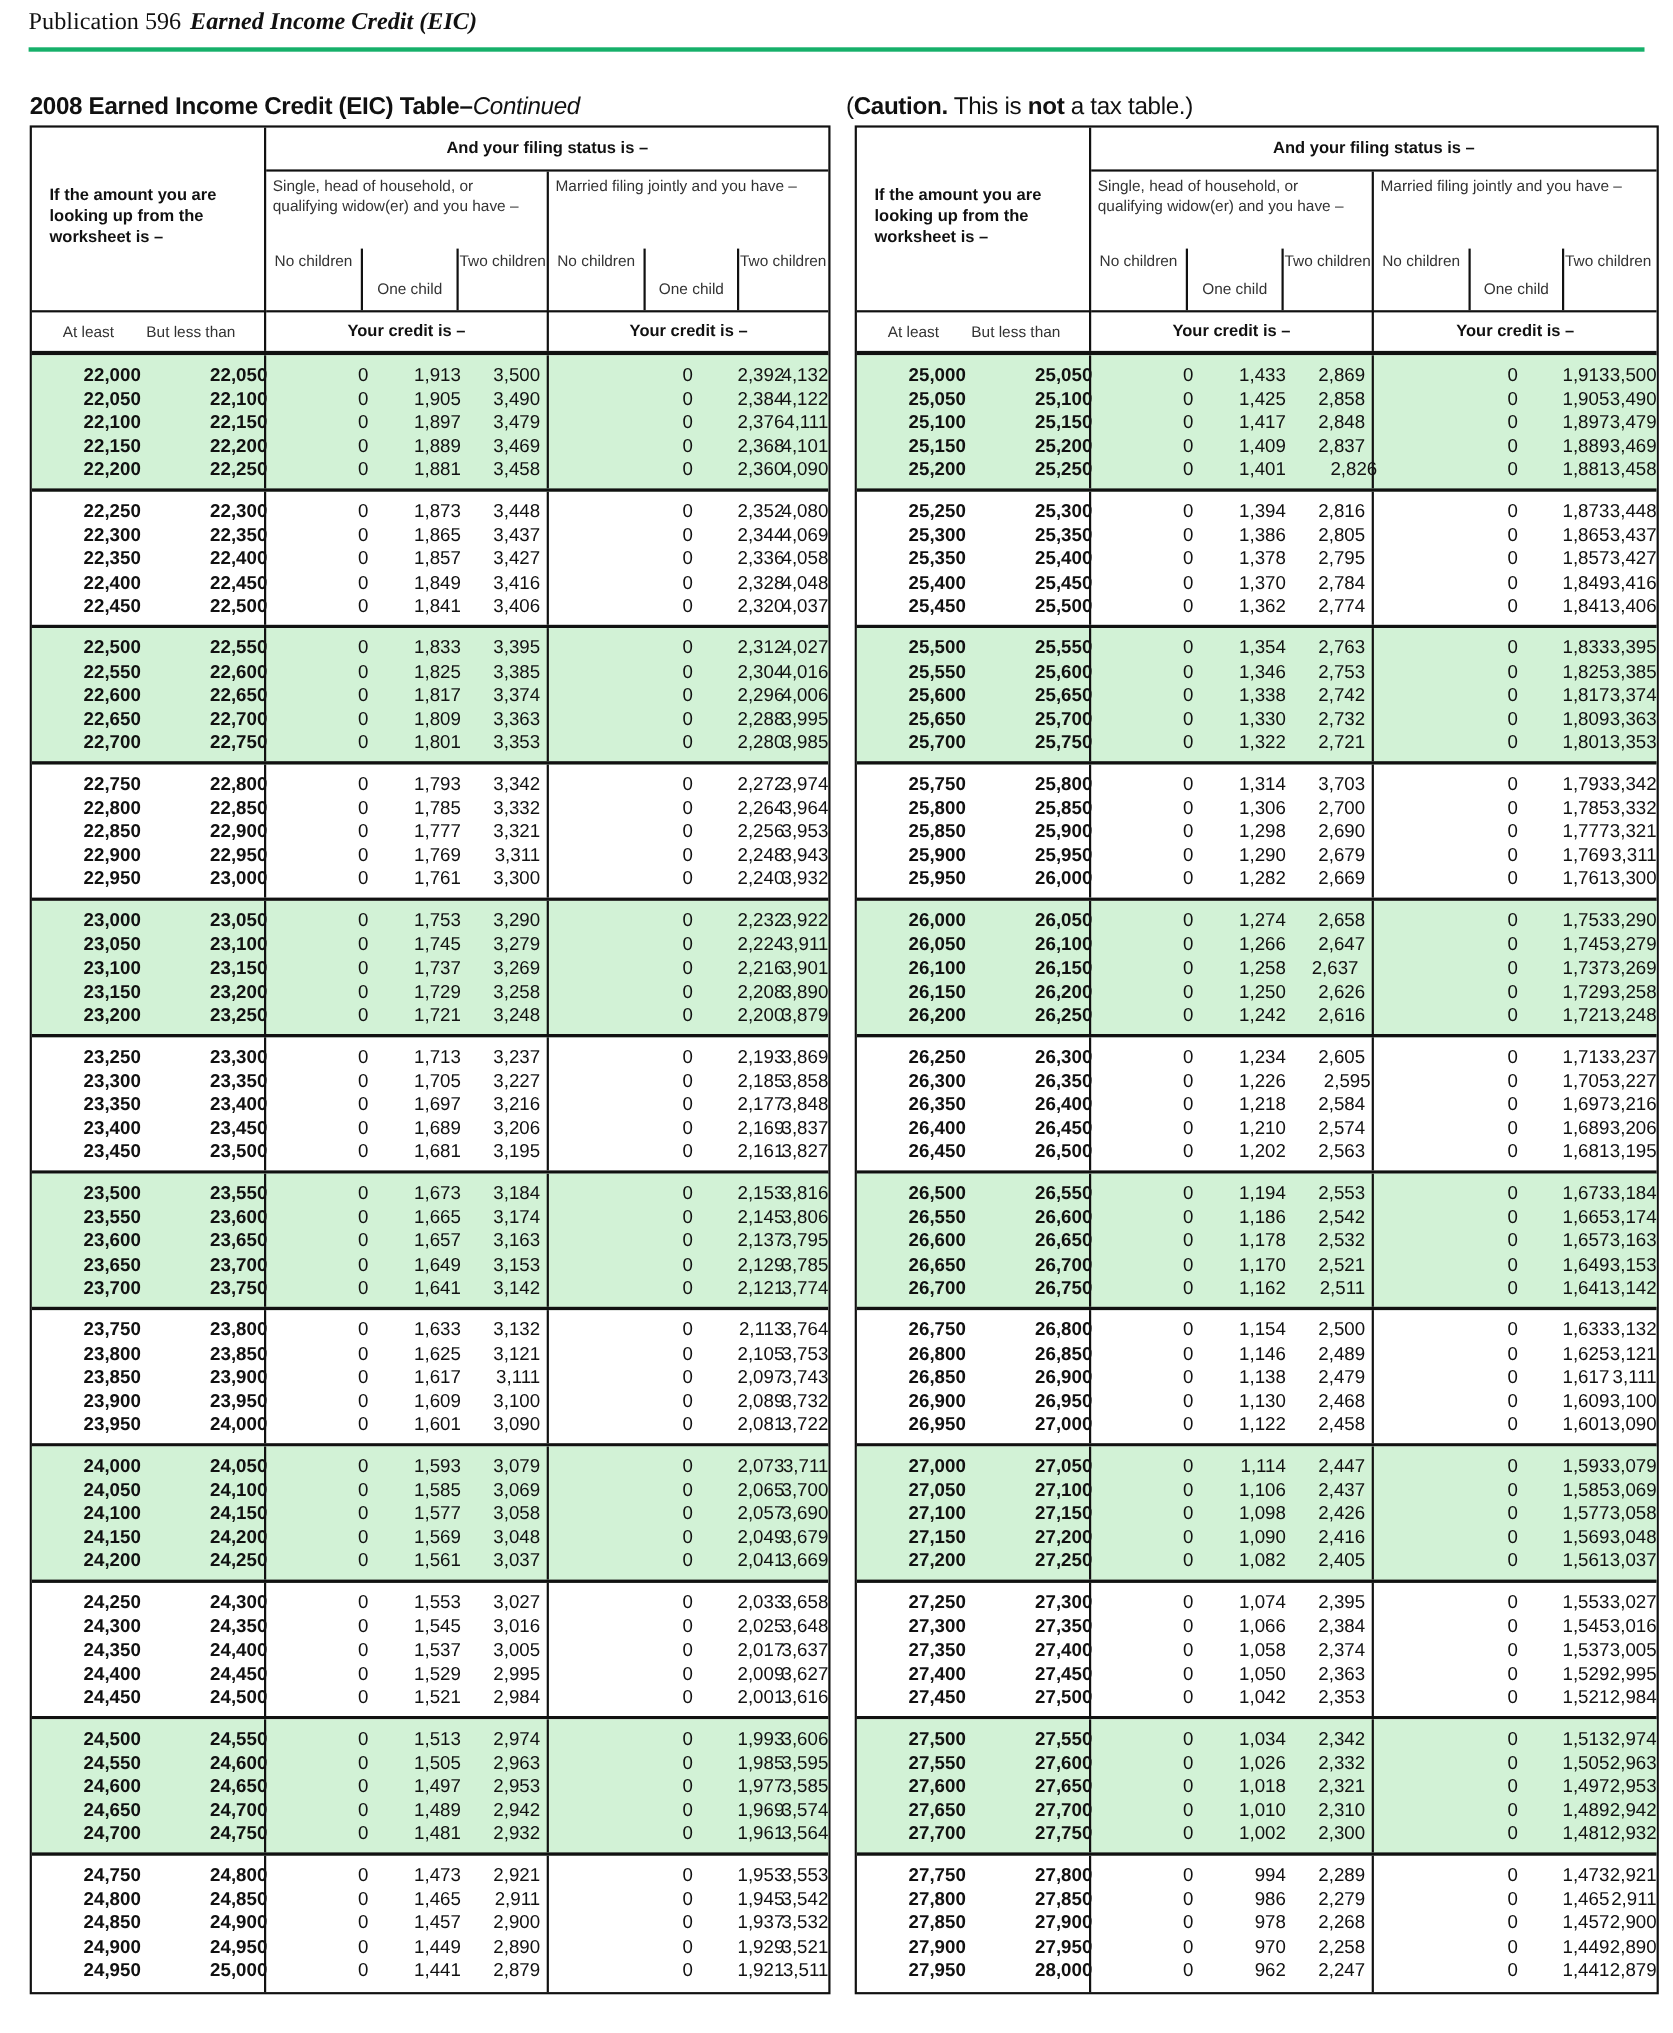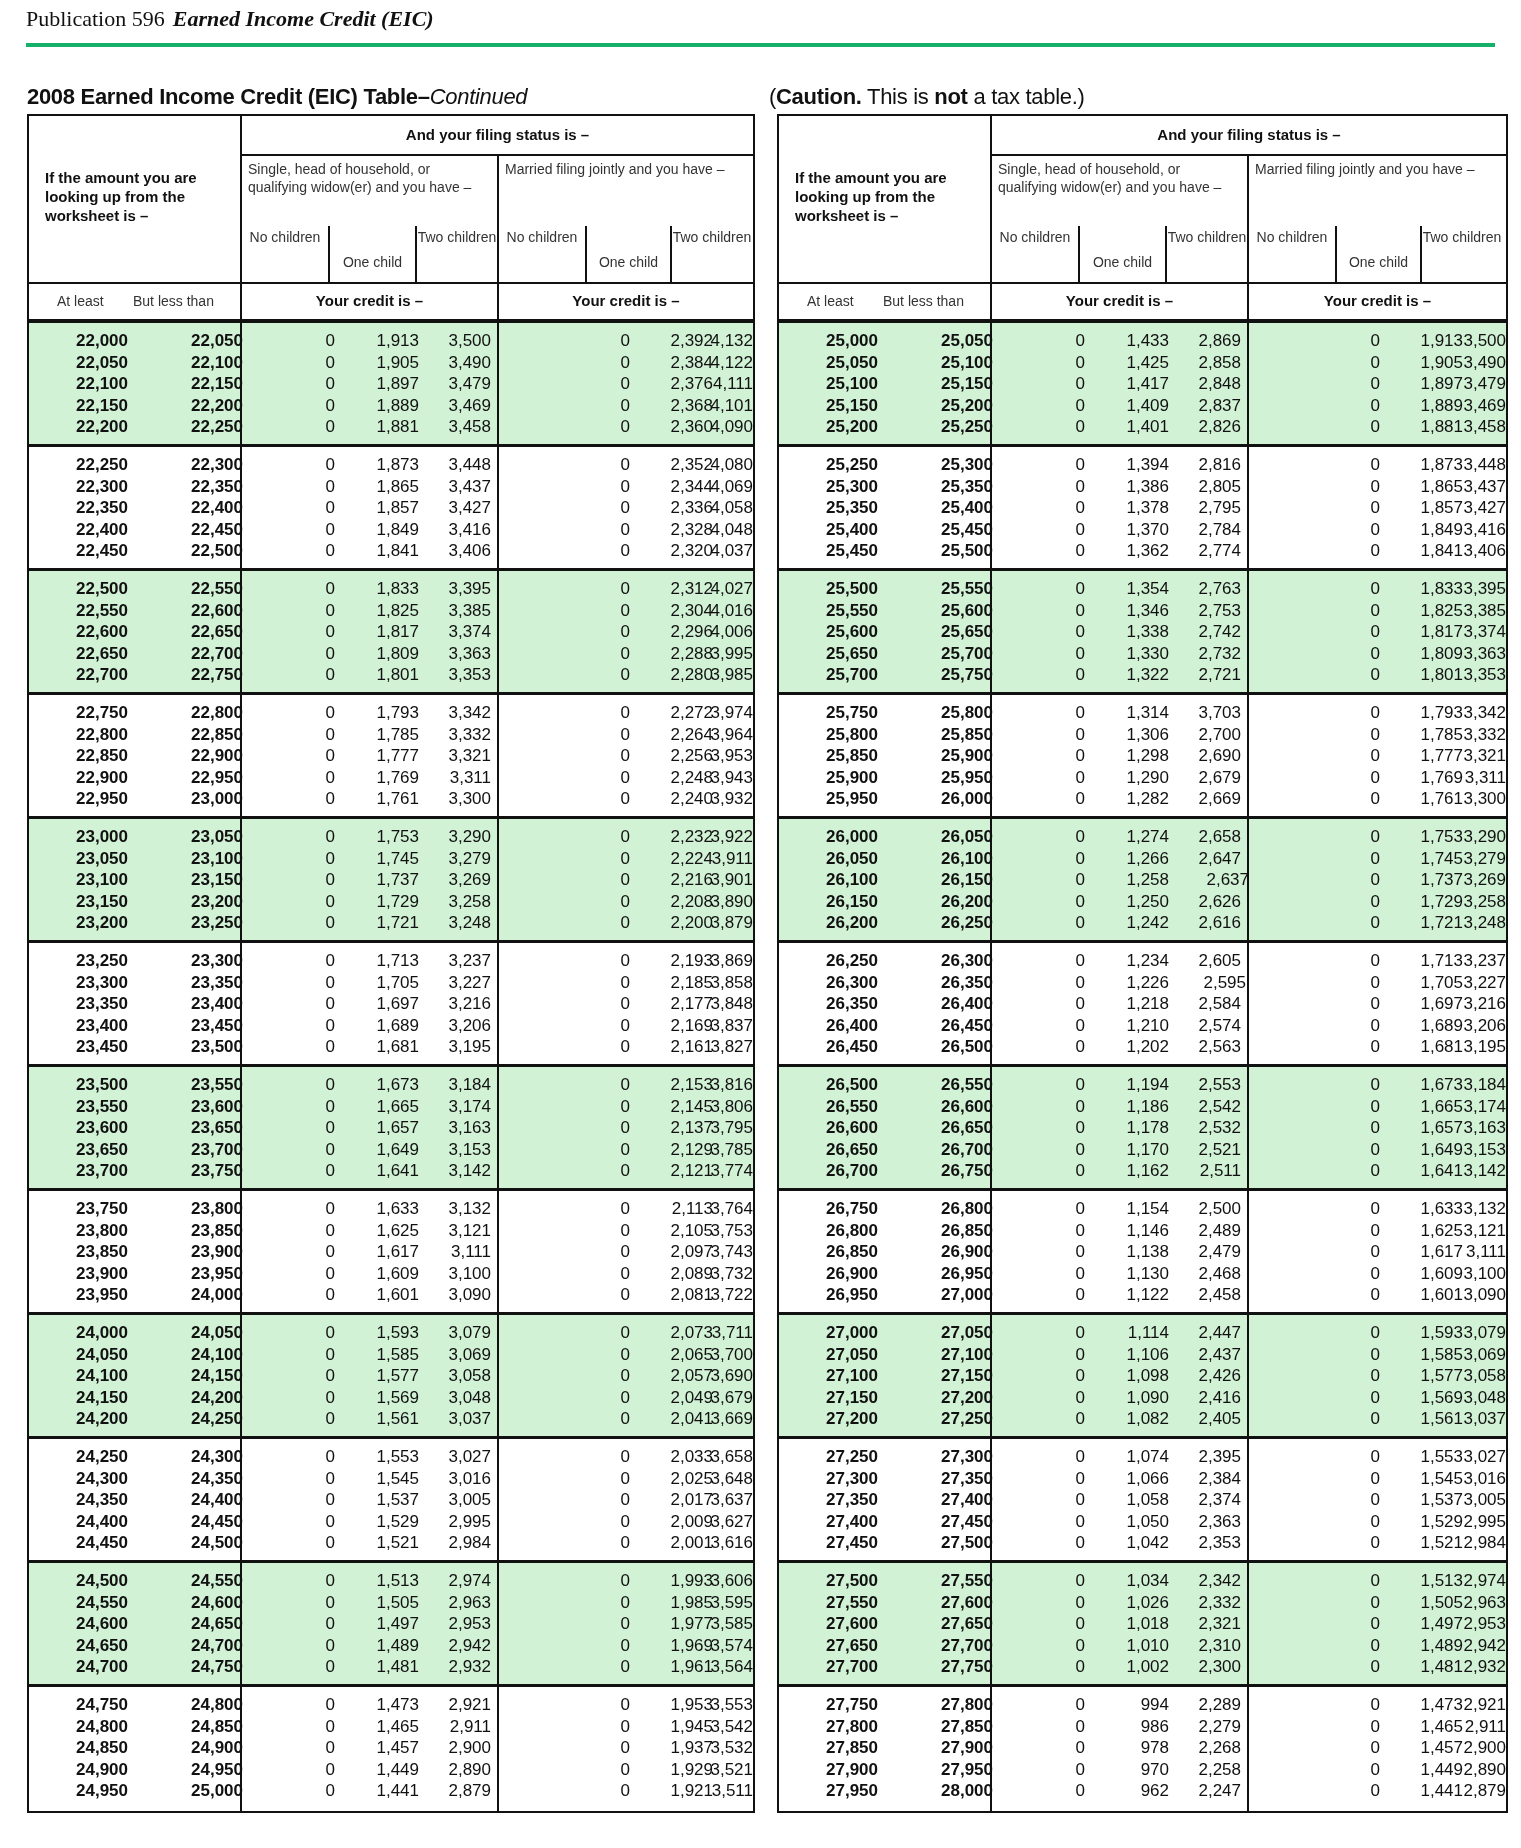--- a/index.html
+++ b/index.html
@@ -813,21 +813,21 @@
           <span class="v" style="right: 265px;">2,837</span>
           <span class="v" style="right: 126px;">0</span>
           <span class="v" style="right: 43px;">1,889</span>
           <span class="v" style="right: 0px;">3,469</span>
         </div>
         <div class="row">
           <span class="a1" style="right: 628px;">25,200</span>
           <span class="a2" style="right: 513px;">25,250</span>
           <span class="v" style="right: 421px;">0</span>
           <span class="v" style="right: 337px;">1,401</span>
-          <span class="v" style="right: 265px;">2,826</span>
+          <span class="v" style="right: 254px;">2,826</span>
           <span class="v" style="right: 126px;">0</span>
           <span class="v" style="right: 43px;">1,881</span>
           <span class="v" style="right: 0px;">3,458</span>
         </div>
       </div>
     </div>
     <div class="group">
       <div class="vl" style="left: 211px;"></div>
       <div class="vl" style="left: 468px;"></div>
       <div class="rows">
@@ -1017,21 +1017,21 @@
           <span class="v" style="right: 265px;">2,647</span>
           <span class="v" style="right: 126px;">0</span>
           <span class="v" style="right: 43px;">1,745</span>
           <span class="v" style="right: 0px;">3,279</span>
         </div>
         <div class="row">
           <span class="a1" style="right: 628px;">26,100</span>
           <span class="a2" style="right: 513px;">26,150</span>
           <span class="v" style="right: 421px;">0</span>
           <span class="v" style="right: 337px;">1,258</span>
-          <span class="v" style="right: 257px; margin-left: 12px;">2,637</span>
+          <span class="v" style="right: 271px; margin-left: 12px;">2,637</span>
           <span class="v" style="right: 126px;">0</span>
           <span class="v" style="right: 43px;">1,737</span>
           <span class="v" style="right: 0px;">3,269</span>
         </div>
         <div class="row">
           <span class="a1" style="right: 628px;">26,150</span>
           <span class="a2" style="right: 513px;">26,200</span>
           <span class="v" style="right: 421px;">0</span>
           <span class="v" style="right: 337px;">1,250</span>
           <span class="v" style="right: 265px;">2,626</span>

